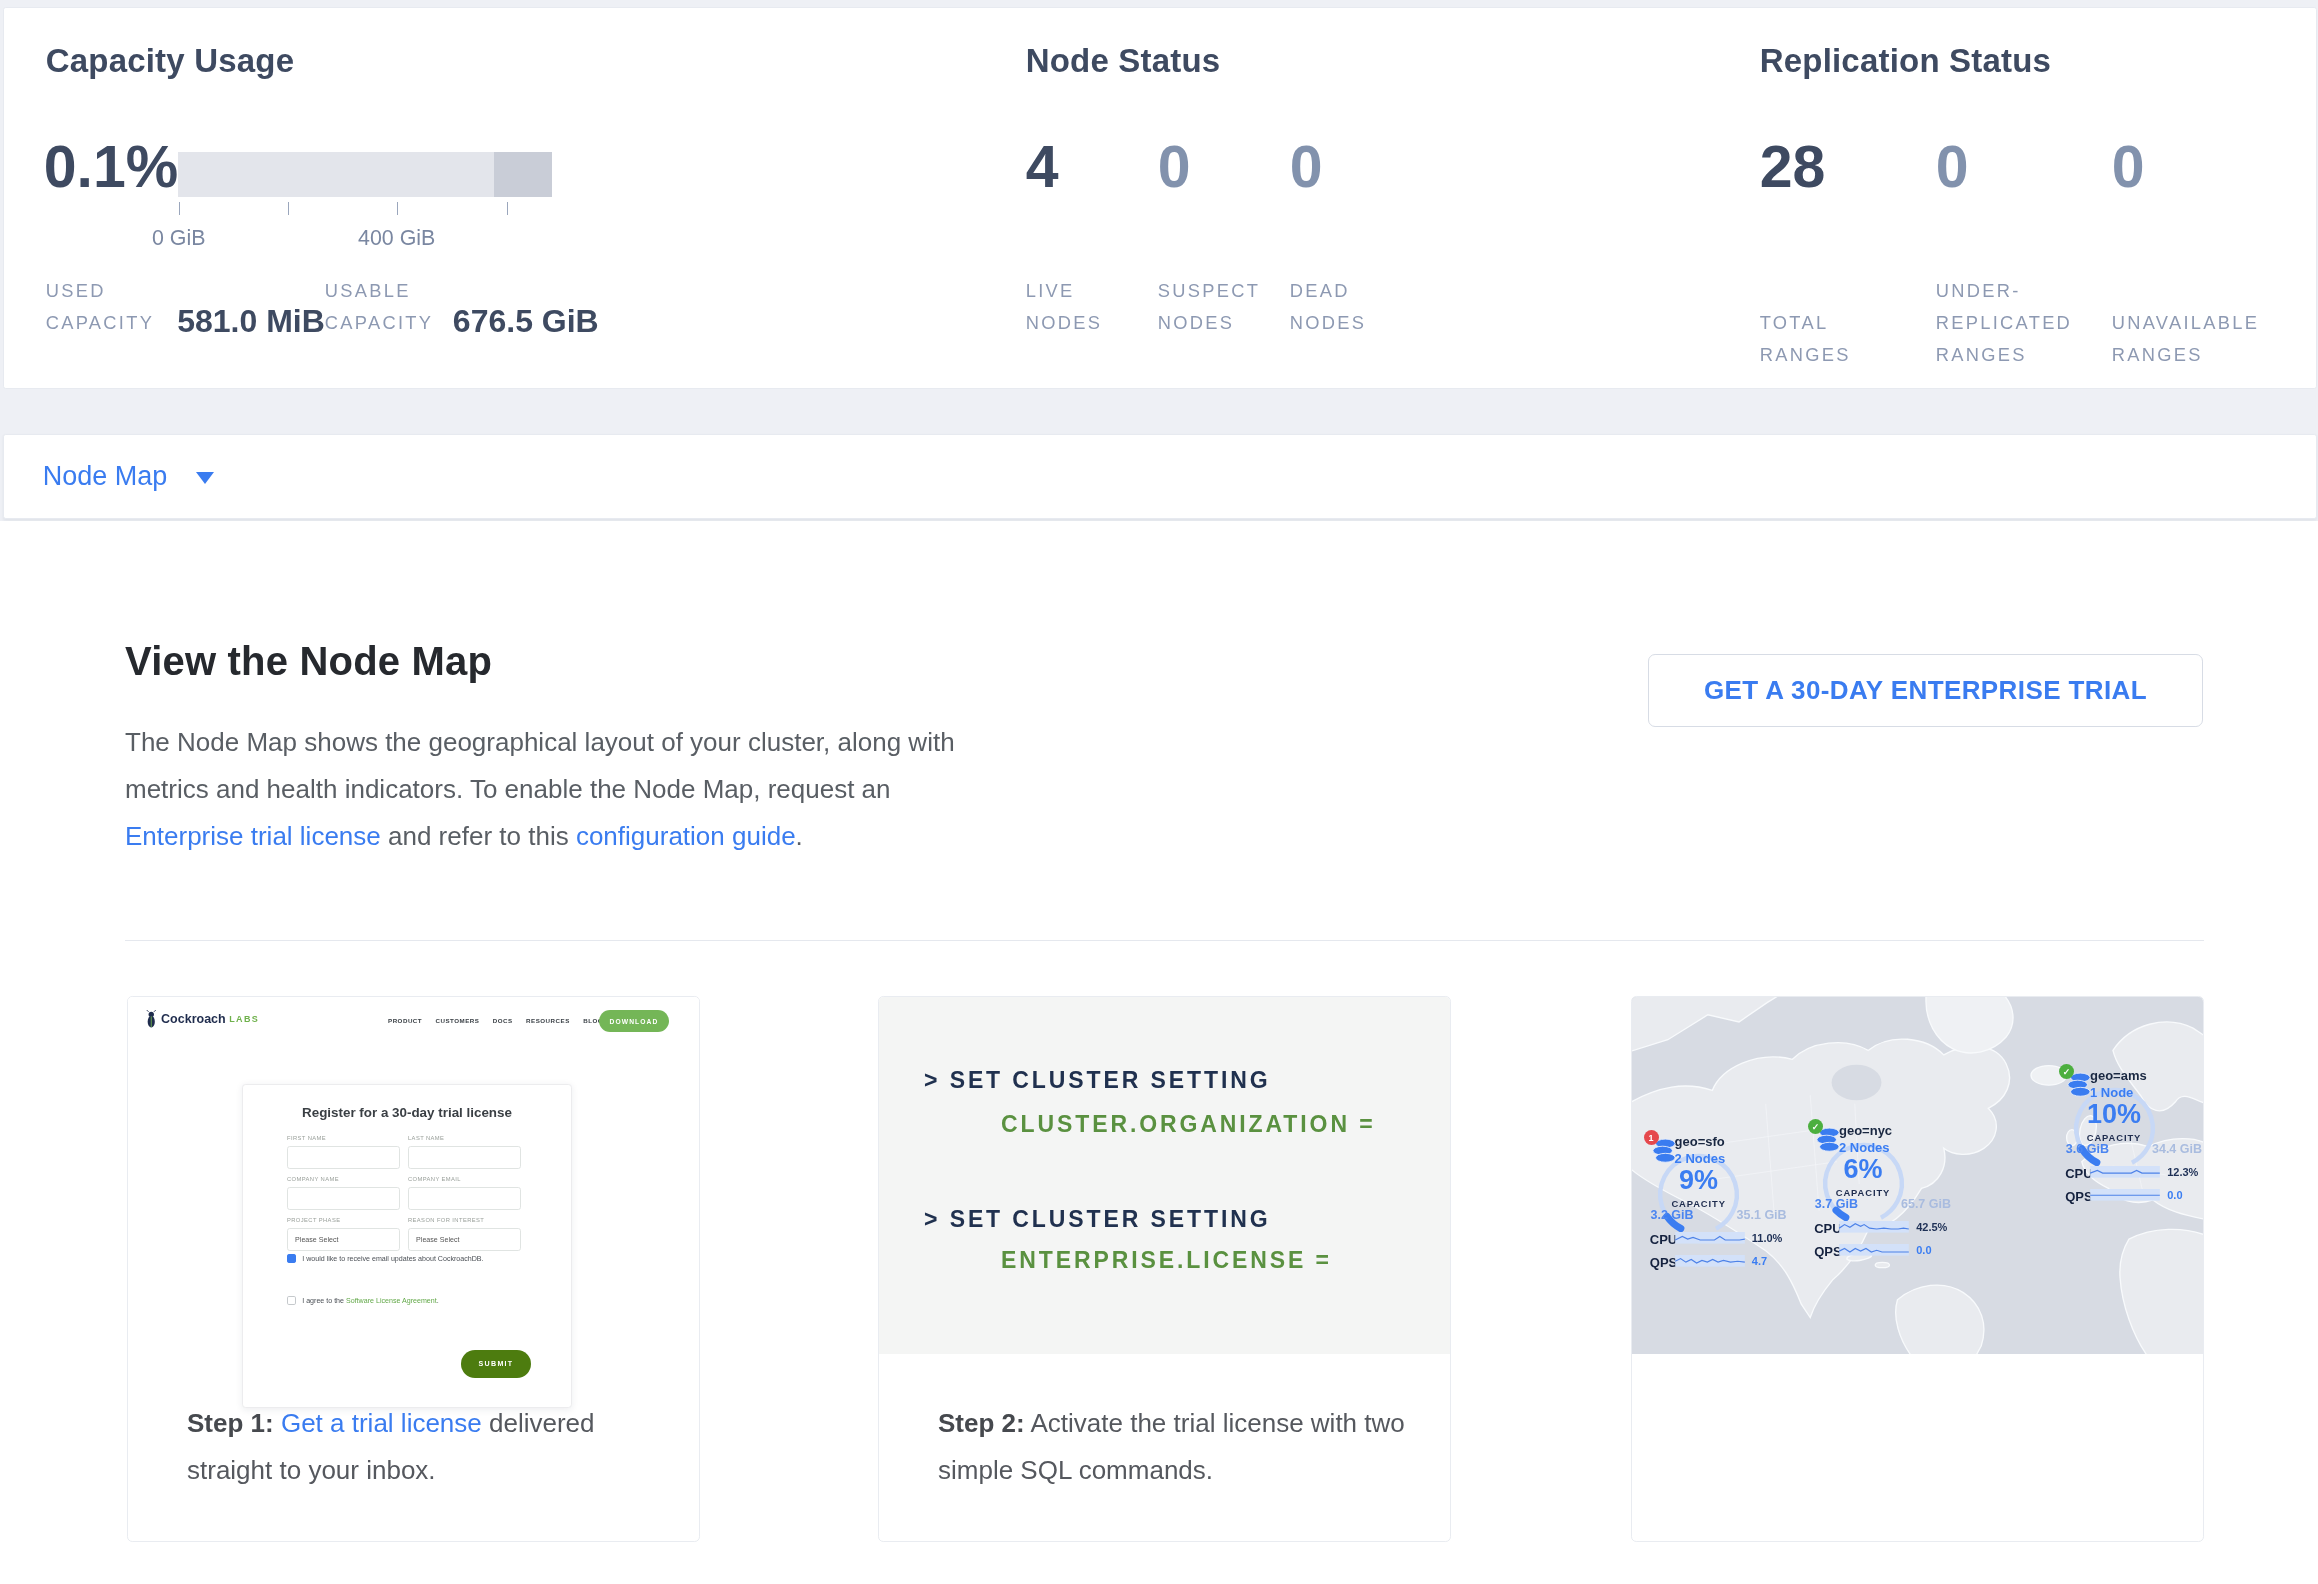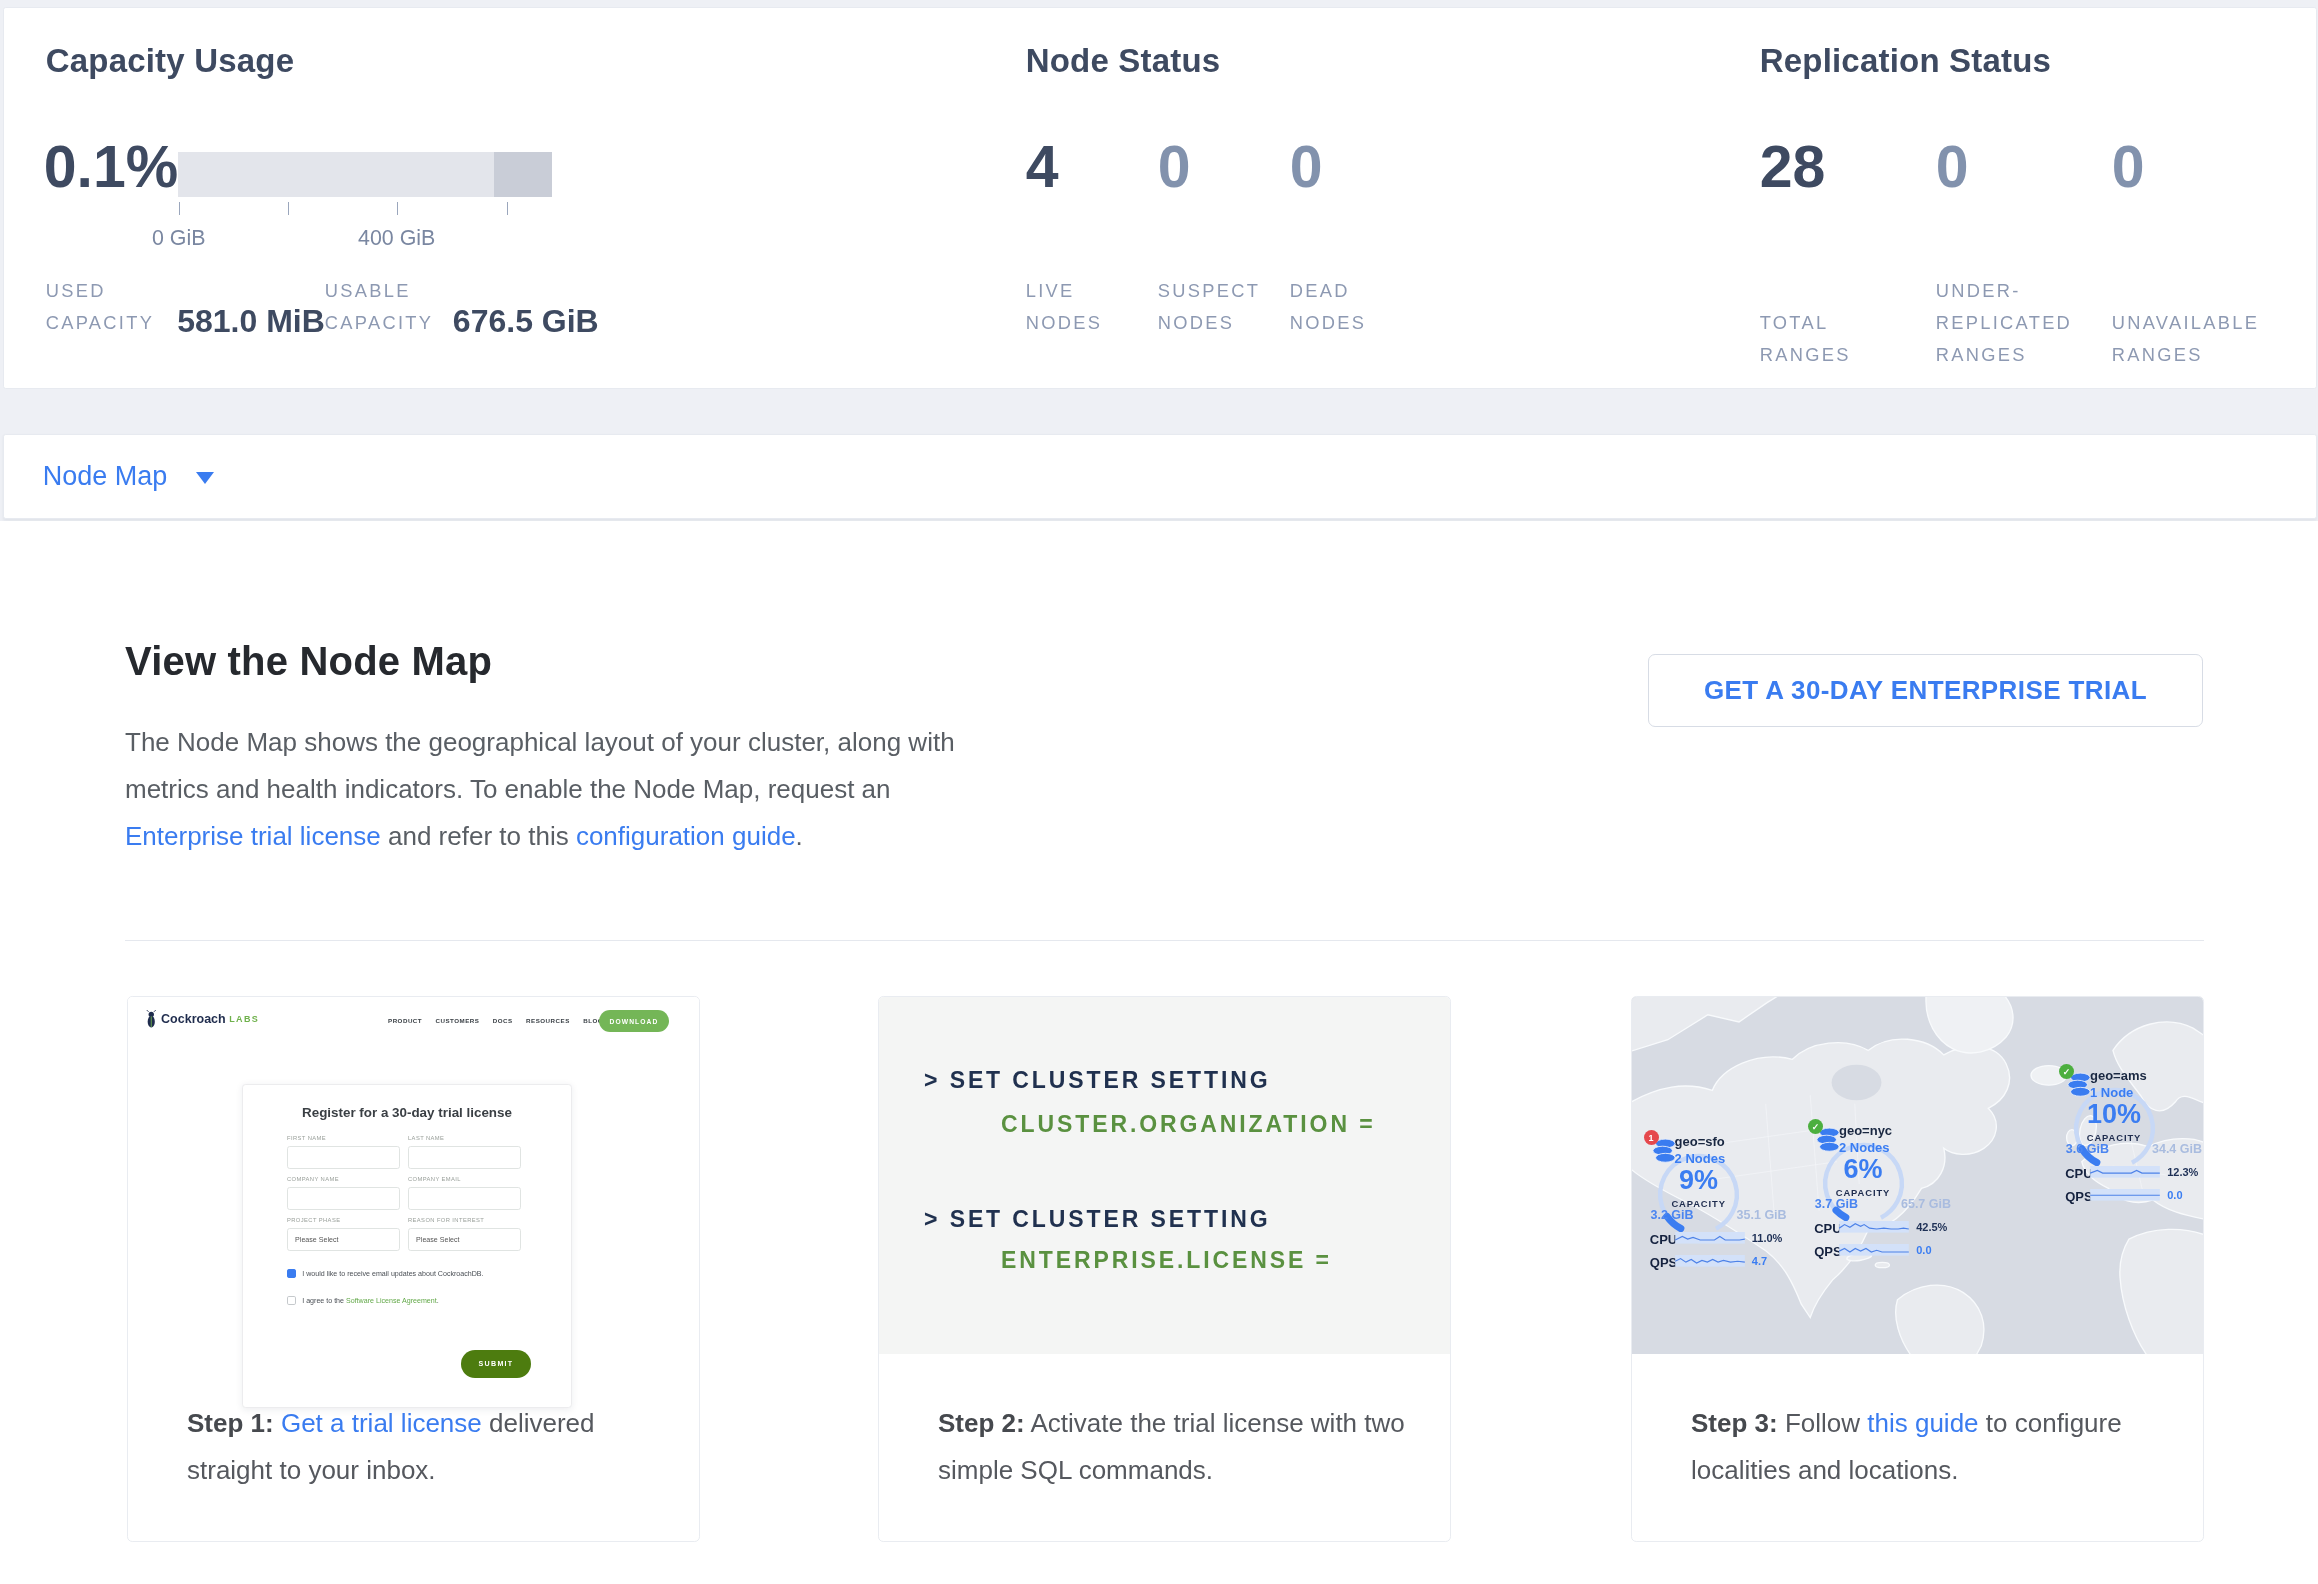--- a/index.html
+++ b/index.html
@@ -211,21 +211,21 @@
             <div class="mf-input" style="left: 165px; top: 61px;"></div>
             <div class="mf-label" style="left: 44px; top: 91px;">COMPANY NAME</div>
             <div class="mf-input" style="left: 44px; top: 102px;"></div>
             <div class="mf-label" style="left: 165px; top: 91px;">COMPANY EMAIL</div>
             <div class="mf-input" style="left: 165px; top: 102px;"></div>
             <div class="mf-label" style="left: 44px; top: 132px;">PROJECT PHASE</div>
             <div class="mf-input" style="left: 44px; top: 143px;">Please Select</div>
             <div class="mf-label" style="left: 165px; top: 132px;">REASON FOR INTEREST</div>
             <div class="mf-input" style="left: 165px; top: 143px;">Please Select</div>
           </div>
-        <div class="mf-check" style="top:184px;">
+        <div class="mf-check" style="top:169px;">
           <span class="box checked"></span>
           <span class="txt">I would like to receive email updates about CockroachDB.</span>
         </div>
         <div class="mf-check" style="top:211px;">
           <span class="box"></span>
           <span class="txt"><span>I agree to the </span><span class="green">Software License Agreement</span><span>.</span></span>
         </div>
         <div class="mini-submit">SUBMIT</div>
       </div>
     </div>
@@ -369,16 +369,15 @@
               <span class="rl">QPS</span>
               <svg width="70" height="12.5" viewBox="0 0 78 14">
                 <rect x="0" y="0" width="78" height="13" fill="#d3e1f9"></rect>
                 <polyline points="0,7 78,7" fill="none" stroke="#4d82e8" stroke-width="1.3"></polyline>
               </svg>
               <span class="rv blue">0.0</span>
             </div>
           </div>
         </div>
     </div>
-    <div class="caption"><b>Step 3:</b><span> Follow </span><a class="link">this guide</a><span> to configure localities and locations.</span></div>
   </div>
 </div>
 
 
 </body></html>

